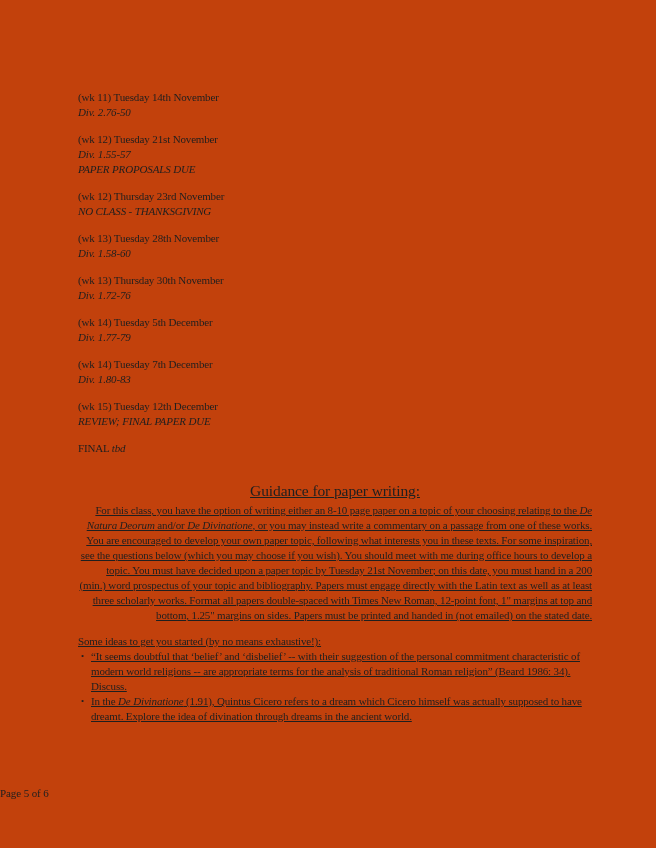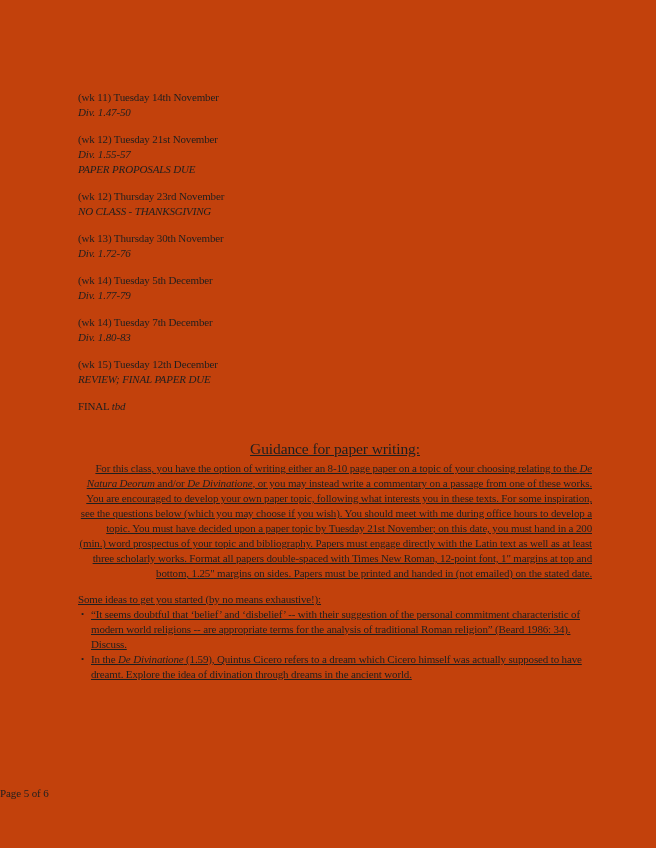--- a/index.html
+++ b/index.html
@@ -38,30 +38,34 @@
 </style>
 </head>
 <body>
 
 <div class="page">
   <div class="content">
 
     <section>
       <div class="entry">
         <p>(wk 11) Tuesday 14th November</p>
-        <p class="italic">Div. 1.47-50</p>
+        <p class="italic">Div. 2.76-50</p>
       </div>
       <div class="entry">
         <p>(wk 12) Tuesday 21st November</p>
         <p class="italic">Div. 1.55-57</p>
         <p class="italic">PAPER PROPOSALS DUE</p>
       </div>
       <div class="entry">
         <p>(wk 12) Thursday 23rd November</p>
         <p class="italic">NO CLASS - THANKSGIVING</p>
+      </div>
+      <div class="entry">
+        <p>(wk 13) Tuesday 28th November</p>
+        <p class="italic">Div. 1.58-60</p>
       </div>
       <div class="entry">
         <p>(wk 13) Thursday 30th November</p>
         <p class="italic">Div. 1.72-76</p>
       </div>
       <div class="entry">
         <p>(wk 14) Tuesday 5th December</p>
         <p class="italic">Div. 1.77-79</p>
       </div>
       <div class="entry">
@@ -78,19 +82,19 @@
     </section>
 
     <section class="guidance">
       <h2 class="guidance-heading">Guidance for paper writing:</h2>
       <p class="para"><span>For this class, you have the option of writing either an 8-10 page paper on a topic of your choosing relating to the </span><span class="italic">De Natura Deorum</span><span> and/or </span><span class="italic">De Divinatione</span><span>, or you may instead write a commentary on a passage from one of these works. You are encouraged to develop your own paper topic, following what interests you in these texts. For some inspiration, see the questions below (which you may choose if you wish). You should meet with me during office hours to develop a topic. You must have decided upon a paper topic by </span><span class="underline">Tuesday 21st November</span><span>; on this date, you must hand in a 200 (min.) word prospectus of your topic and bibliography. Papers must engage directly with the Latin text as well as at least three scholarly works. Format all papers double-spaced with Times New Roman, 12-point font, 1" margins at top and bottom, 1.25" margins on sides. Papers must be printed and handed in (not emailed) on the stated date.</span></p>
 
       <p class="ideas-heading underline">Some ideas to get you started (by no means exhaustive!):</p>
 
       <ul class="ideas">
         <li><span class="bullet-dot">•</span><span>“It seems doubtful that ‘belief’ and ‘disbelief’ -- with their suggestion of the personal commitment characteristic of modern world religions -- are appropriate terms for the analysis of traditional Roman religion” (Beard 1986: 34). Discuss.</span></li>
-        <li><span class="bullet-dot">•</span><span>In the </span><span class="italic">De Divinatione</span><span> (1.59), Quintus Cicero refers to a dream which Cicero himself was actually supposed to have dreamt. Explore the idea of divination through dreams in the ancient world.</span></li>
+        <li><span class="bullet-dot">•</span><span>In the </span><span class="italic">De Divinatione</span><span> (1.91), Quintus Cicero refers to a dream which Cicero himself was actually supposed to have dreamt. Explore the idea of divination through dreams in the ancient world.</span></li>
       </ul>
     </section>
   </div>
 
   <div class="footer">Page 5 of 6</div>
 </div>
 
 </body></html>

